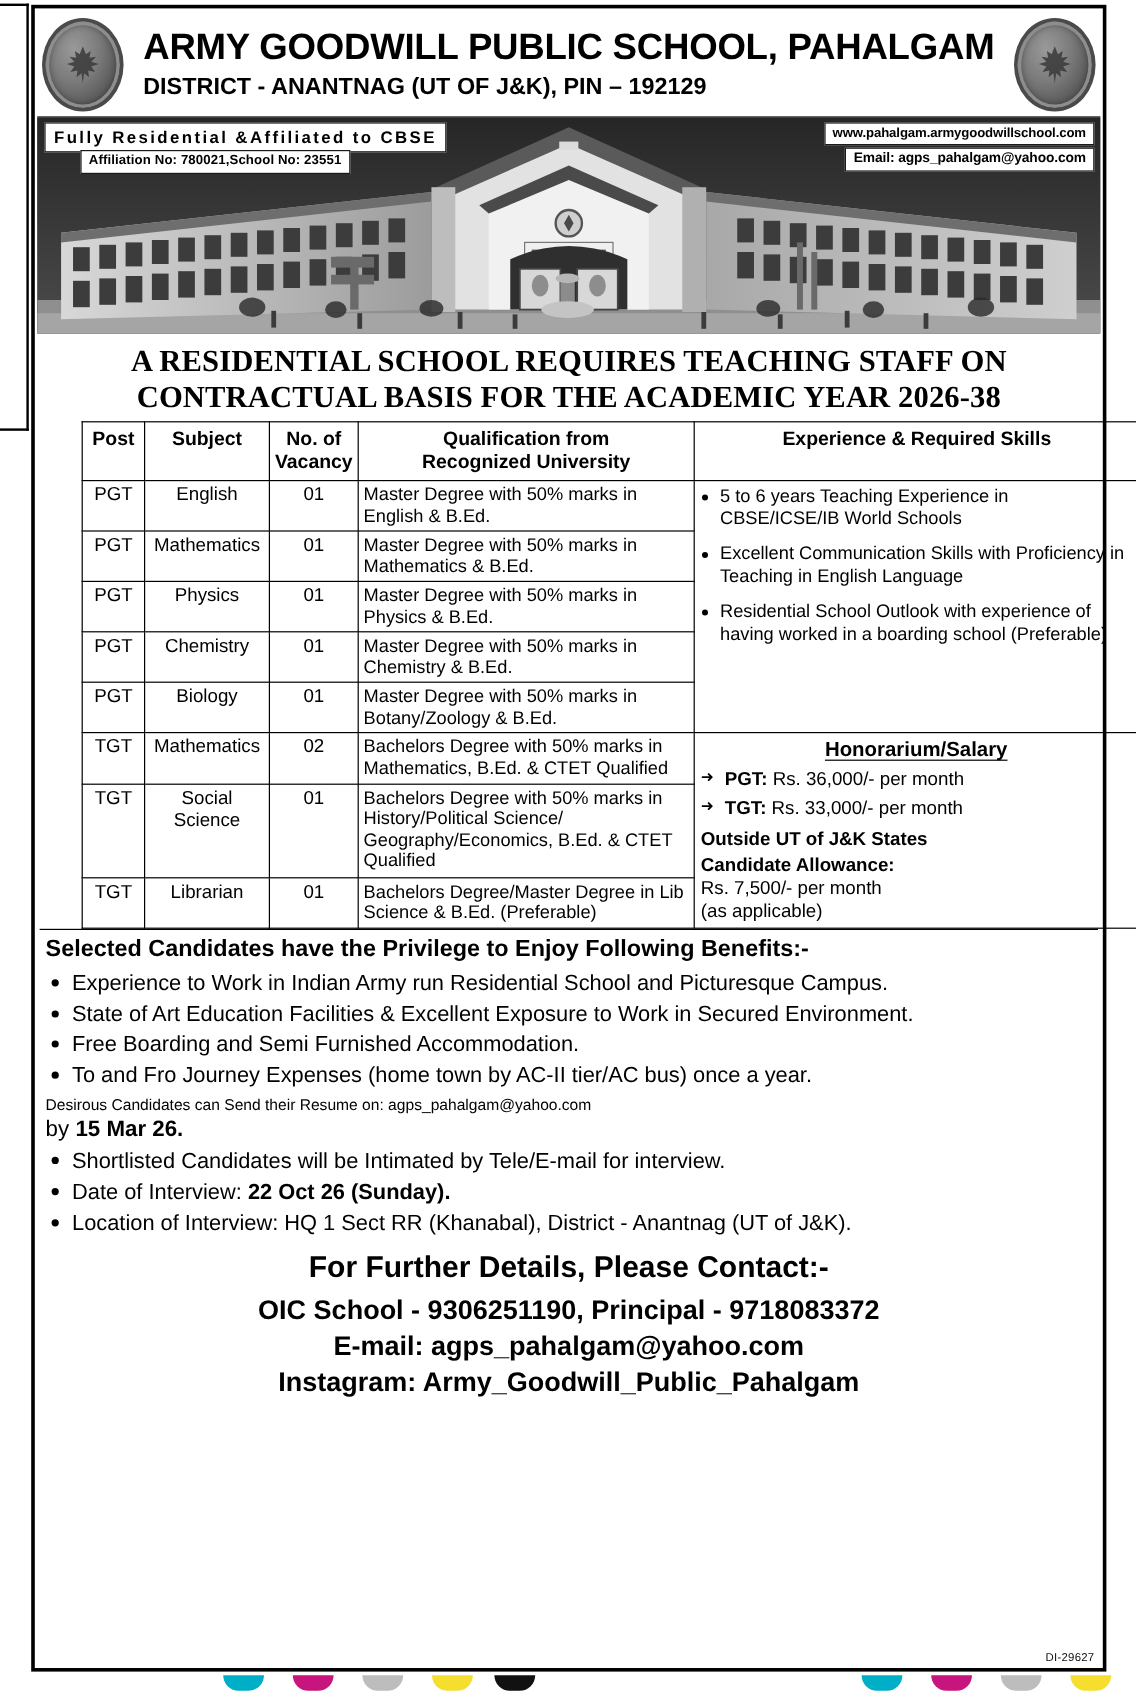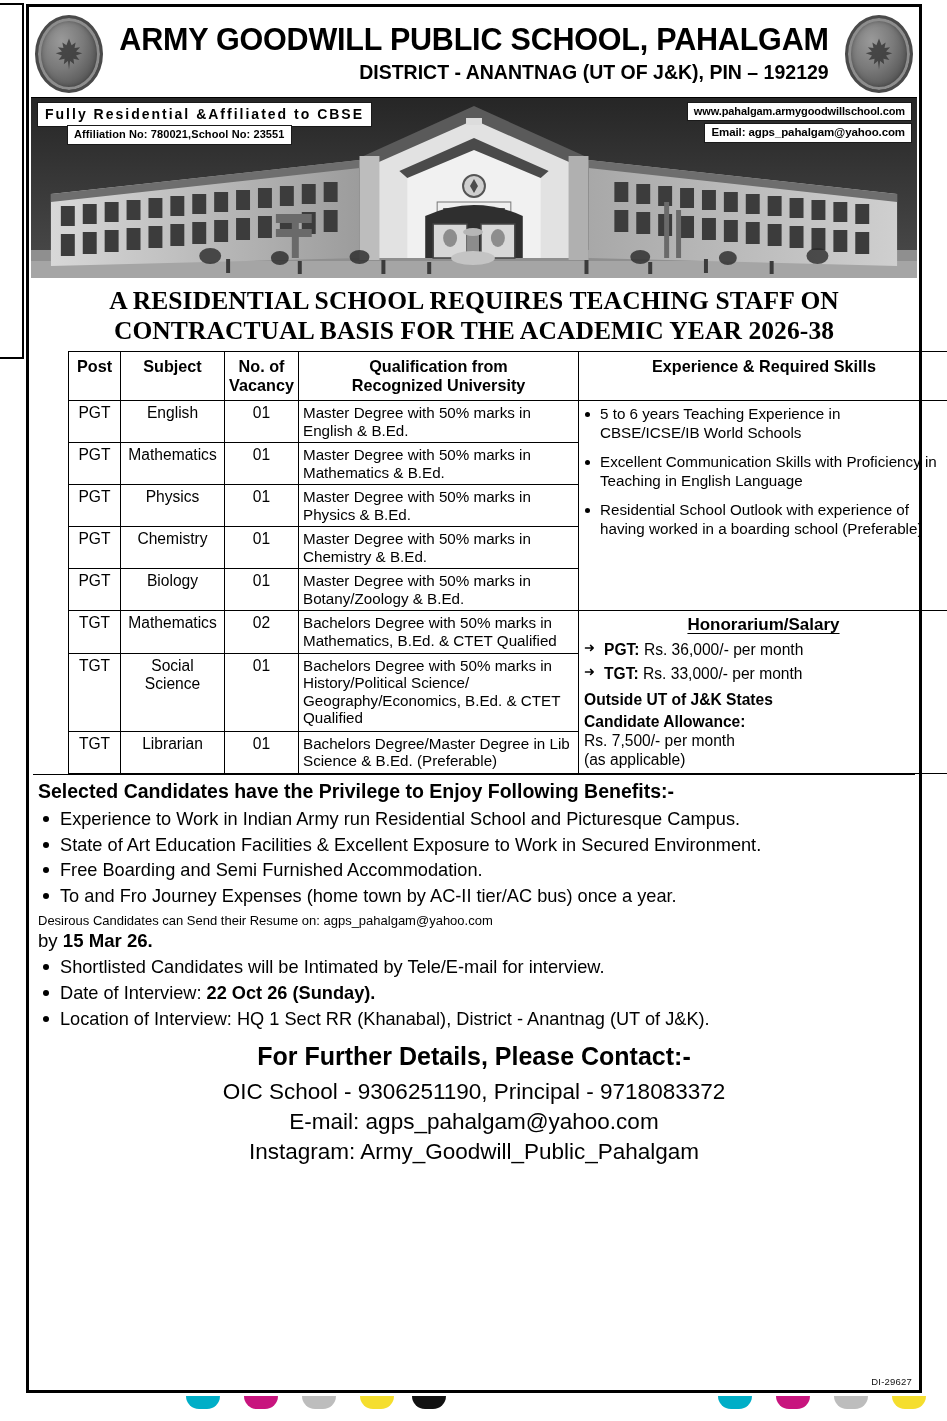--- a/index.html
+++ b/index.html
@@ -33,21 +33,21 @@
     position:absolute;top:8px;width:62px;height:72px;border-radius:50%;
     background:
       radial-gradient(ellipse at 38% 32%, #9a9a9a 0%, #7a7a7a 40%, #545454 75%, #3b3b3b 100%);
     border:3px solid #4a4a4a;
     box-shadow:inset 0 0 0 3px #8d8d8d, inset 0 0 7px rgba(0,0,0,.75);
     display:flex;align-items:center;justify-content:center;
   }
   .emblem.left{left:6px;}
   .emblem.right{right:6px;}
   .emblem svg{width:30px;height:34px;opacity:.85;}
-  .titles{text-align:right;line-height:1.04;}
+  .titles{text-align:left;line-height:1.04;}
   .t1{
     font-size:30.5px;font-weight:bold;letter-spacing:-.2px;
     font-family:"Liberation Sans", sans-serif;white-space:nowrap;
   }
   .t2{
     font-size:19.5px;font-weight:bold;margin-top:7px;white-space:nowrap;
   }
 
   
   .photo{
@@ -142,21 +142,21 @@
     width:6px;height:6px;border-radius:50%;background:#000;
   }
   .resume{font-size:13px;font-weight:normal;line-height:1.24;margin:3px 0 0;white-space:nowrap;}
   .byline{font-size:18.6px;line-height:1.3;margin-bottom:2px;}
   .byline b{font-weight:bold;}
   ul.bn li b{font-weight:bold;}
 
   
   .contact{text-align:center;margin-top:9px;}
   .ct-h{font-size:25px;font-weight:bold;line-height:1.22;margin-bottom:5px;}
-  .ct-l{font-size:22.5px;font-weight:normal;line-height:1.34;white-space:nowrap;}
+  .ct-l{font-size:22.5px;font-weight:bold;line-height:1.34;white-space:nowrap;}
   .di{
     position:absolute;right:7px;bottom:3px;font-size:9.5px;letter-spacing:.2px;color:#111;
   }
 
   
   .reg{position:absolute;left:0;top:1396px;width:947px;height:25px;}
   .dot{position:absolute;top:0;width:34px;height:13px;border-radius:0 0 24px 24px;}
 </style>
 </head>
 <body>

